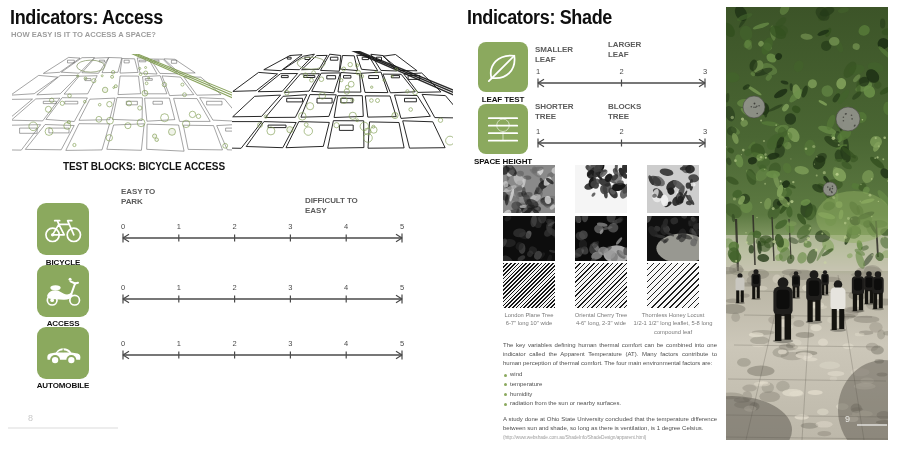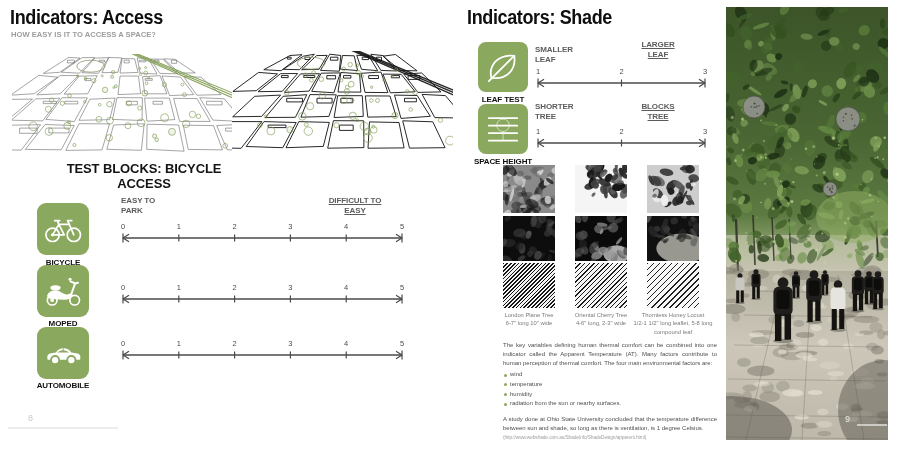--- a/index.html
+++ b/index.html
@@ -4,29 +4,29 @@
 <style>
   html,body{margin:0;padding:0;background:#fff;}
   #stage{position:relative;width:900px;height:450px;background:#fff;overflow:hidden;
          font-family:"Liberation Sans",sans-serif;}
   #stage section{position:absolute;left:0;top:0;width:100%;height:100%;}
   .ttl{position:absolute;margin:0;font-size:20px;font-weight:bold;color:#0f0f0f;
        letter-spacing:-0.4px;transform:scaleX(.9);transform-origin:0 0;white-space:nowrap;}
   .sub{position:absolute;font-size:8px;font-weight:bold;color:#9d9d9d;
        transform:scaleX(.95);transform-origin:0 0;white-space:nowrap;}
   .map{position:absolute;}
-  .cap{position:absolute;font-size:13px;font-weight:bold;color:#141414;text-align:center;letter-spacing:-0.1px;}
+  .cap{position:absolute;font-size:10px;font-weight:bold;color:#141414;text-align:center;letter-spacing:-0.1px;}
   .tile{position:absolute;width:52px;height:52px;border-radius:9px;background:var(--green,#8ba95e);
         display:flex;align-items:center;justify-content:center;}
   .tile.sm{width:50px;height:50px;border-radius:8px;}
   .tile svg{color:var(--green,#8ba95e);}
   .tlab{position:absolute;font-size:8px;font-weight:bold;color:#101010;text-align:center;letter-spacing:-0.1px;}
   .sclab{position:absolute;font-size:8px;font-weight:bold;color:#5c5c5c;line-height:1.2;
          white-space:pre-line;letter-spacing:-0.1px;}
-  .sclab.r{text-align:center;text-decoration:underline;}
+  .sclab.r{text-align:left;}
   .scale{position:absolute;}
   .pnum{position:absolute;font-size:9px;color:#c9c9c9;}
   .pnum.light{color:#e6e6e2;}
   .pline{position:absolute;height:2px;background:#ededed;}
   .cell{position:absolute;overflow:hidden;}
   .st1{background:repeating-linear-gradient(135deg,#161616 0 1.2px,#f4f4f4 1.2px 2.7px);}
   .st2{background:repeating-linear-gradient(135deg,#1b1b1b 0 1.1px,#f6f6f6 1.1px 3.3px);}
   .st3{background:repeating-linear-gradient(135deg,#202020 0 1px,#f8f8f8 1px 4.3px);}
   .tcap{position:absolute;font-size:5.8px;color:#7a7a7a;text-align:center;line-height:1.45;}
   .stext{position:absolute;width:214px;color:#4f4f4f;}
@@ -261,21 +261,21 @@
           <circle cx="11.5" cy="31" r="8"></circle>
             <circle cx="37" cy="31" r="8"></circle>
           <path d="M11.5 31 L19 18.5 H31.5 L37 31 M19 18.5 L25.5 31 H11.5"></path>
           <path d="M31.5 18.5 L29.5 14 H34.5"></path>
             <path d="M19 18.5 L17.2 14 M14 14 h6"></path>
         </g>
           <circle cx="11.5" cy="31" r="2" fill="#fff"></circle>
       </svg>
     </div>
     <div class="tlab" style="left:13px;top:258px;width:100px">BICYCLE</div>
-    <div class="sclab" style="left:121px;top:196px">EASY TO
+    <div class="sclab" style="left:121px;top:187px">EASY TO
 PARK</div>
     <div class="sclab r" style="left:305px;top:196px;width:100px">DIFFICULT TO
 EASY</div>
     <div class="scale" style="left:120px;top:219px;width:285px;height:30px"><svg width="285" height="30" viewBox="0 0 285 30">
           <line x1="3" y1="19" x2="282" y2="19" stroke="#4a4a4a" stroke-width="1.4"></line>
           <text x="3" y="10" text-anchor="middle" font-size="7.5" fill="#4a4a4a" font-family="Liberation Sans, sans-serif">0</text>
           <line x1="58.8" y1="15.5" x2="58.8" y2="22.5" stroke="#4a4a4a" stroke-width="1.2"></line>
           <text x="58.8" y="10" text-anchor="middle" font-size="7.5" fill="#4a4a4a" font-family="Liberation Sans, sans-serif">1</text>
           <line x1="114.6" y1="15.5" x2="114.6" y2="22.5" stroke="#4a4a4a" stroke-width="1.2"></line>
           <text x="114.6" y="10" text-anchor="middle" font-size="7.5" fill="#4a4a4a" font-family="Liberation Sans, sans-serif">2</text>
@@ -298,21 +298,21 @@
             <path d="M38.5 15 l3.5-0.8"></path>
         </g>
         <circle cx="32.5" cy="10" r="1.8" fill="#fff"></circle>
         <g stroke="#fff" stroke-width="2" fill="none">
             <circle cx="11" cy="35" r="5.8"></circle>
             <circle cx="38" cy="35" r="5.8"></circle>
           </g>
         <circle cx="11" cy="35" r="2.2" fill="#fff"></circle>
       </svg>
     </div>
-    <div class="tlab" style="left:13px;top:319px;width:100px">MOPED</div>
+    <div class="tlab" style="left:13px;top:319px;width:100px">ACCESS</div>
     <div class="scale" style="left:120px;top:280px;width:285px;height:30px"><svg width="285" height="30" viewBox="0 0 285 30">
           <line x1="3" y1="19" x2="282" y2="19" stroke="#4a4a4a" stroke-width="1.4"></line>
           <text x="3" y="10" text-anchor="middle" font-size="7.5" fill="#4a4a4a" font-family="Liberation Sans, sans-serif">0</text>
           <line x1="58.8" y1="15.5" x2="58.8" y2="22.5" stroke="#4a4a4a" stroke-width="1.2"></line>
           <text x="58.8" y="10" text-anchor="middle" font-size="7.5" fill="#4a4a4a" font-family="Liberation Sans, sans-serif">1</text>
           <line x1="114.6" y1="15.5" x2="114.6" y2="22.5" stroke="#4a4a4a" stroke-width="1.2"></line>
           <text x="114.6" y="10" text-anchor="middle" font-size="7.5" fill="#4a4a4a" font-family="Liberation Sans, sans-serif">2</text>
           <line x1="170.4" y1="15.5" x2="170.4" y2="22.5" stroke="#4a4a4a" stroke-width="1.2"></line>
           <text x="170.4" y="10" text-anchor="middle" font-size="7.5" fill="#4a4a4a" font-family="Liberation Sans, sans-serif">3</text>
           <line x1="226.2" y1="15.5" x2="226.2" y2="22.5" stroke="#4a4a4a" stroke-width="1.2"></line>

